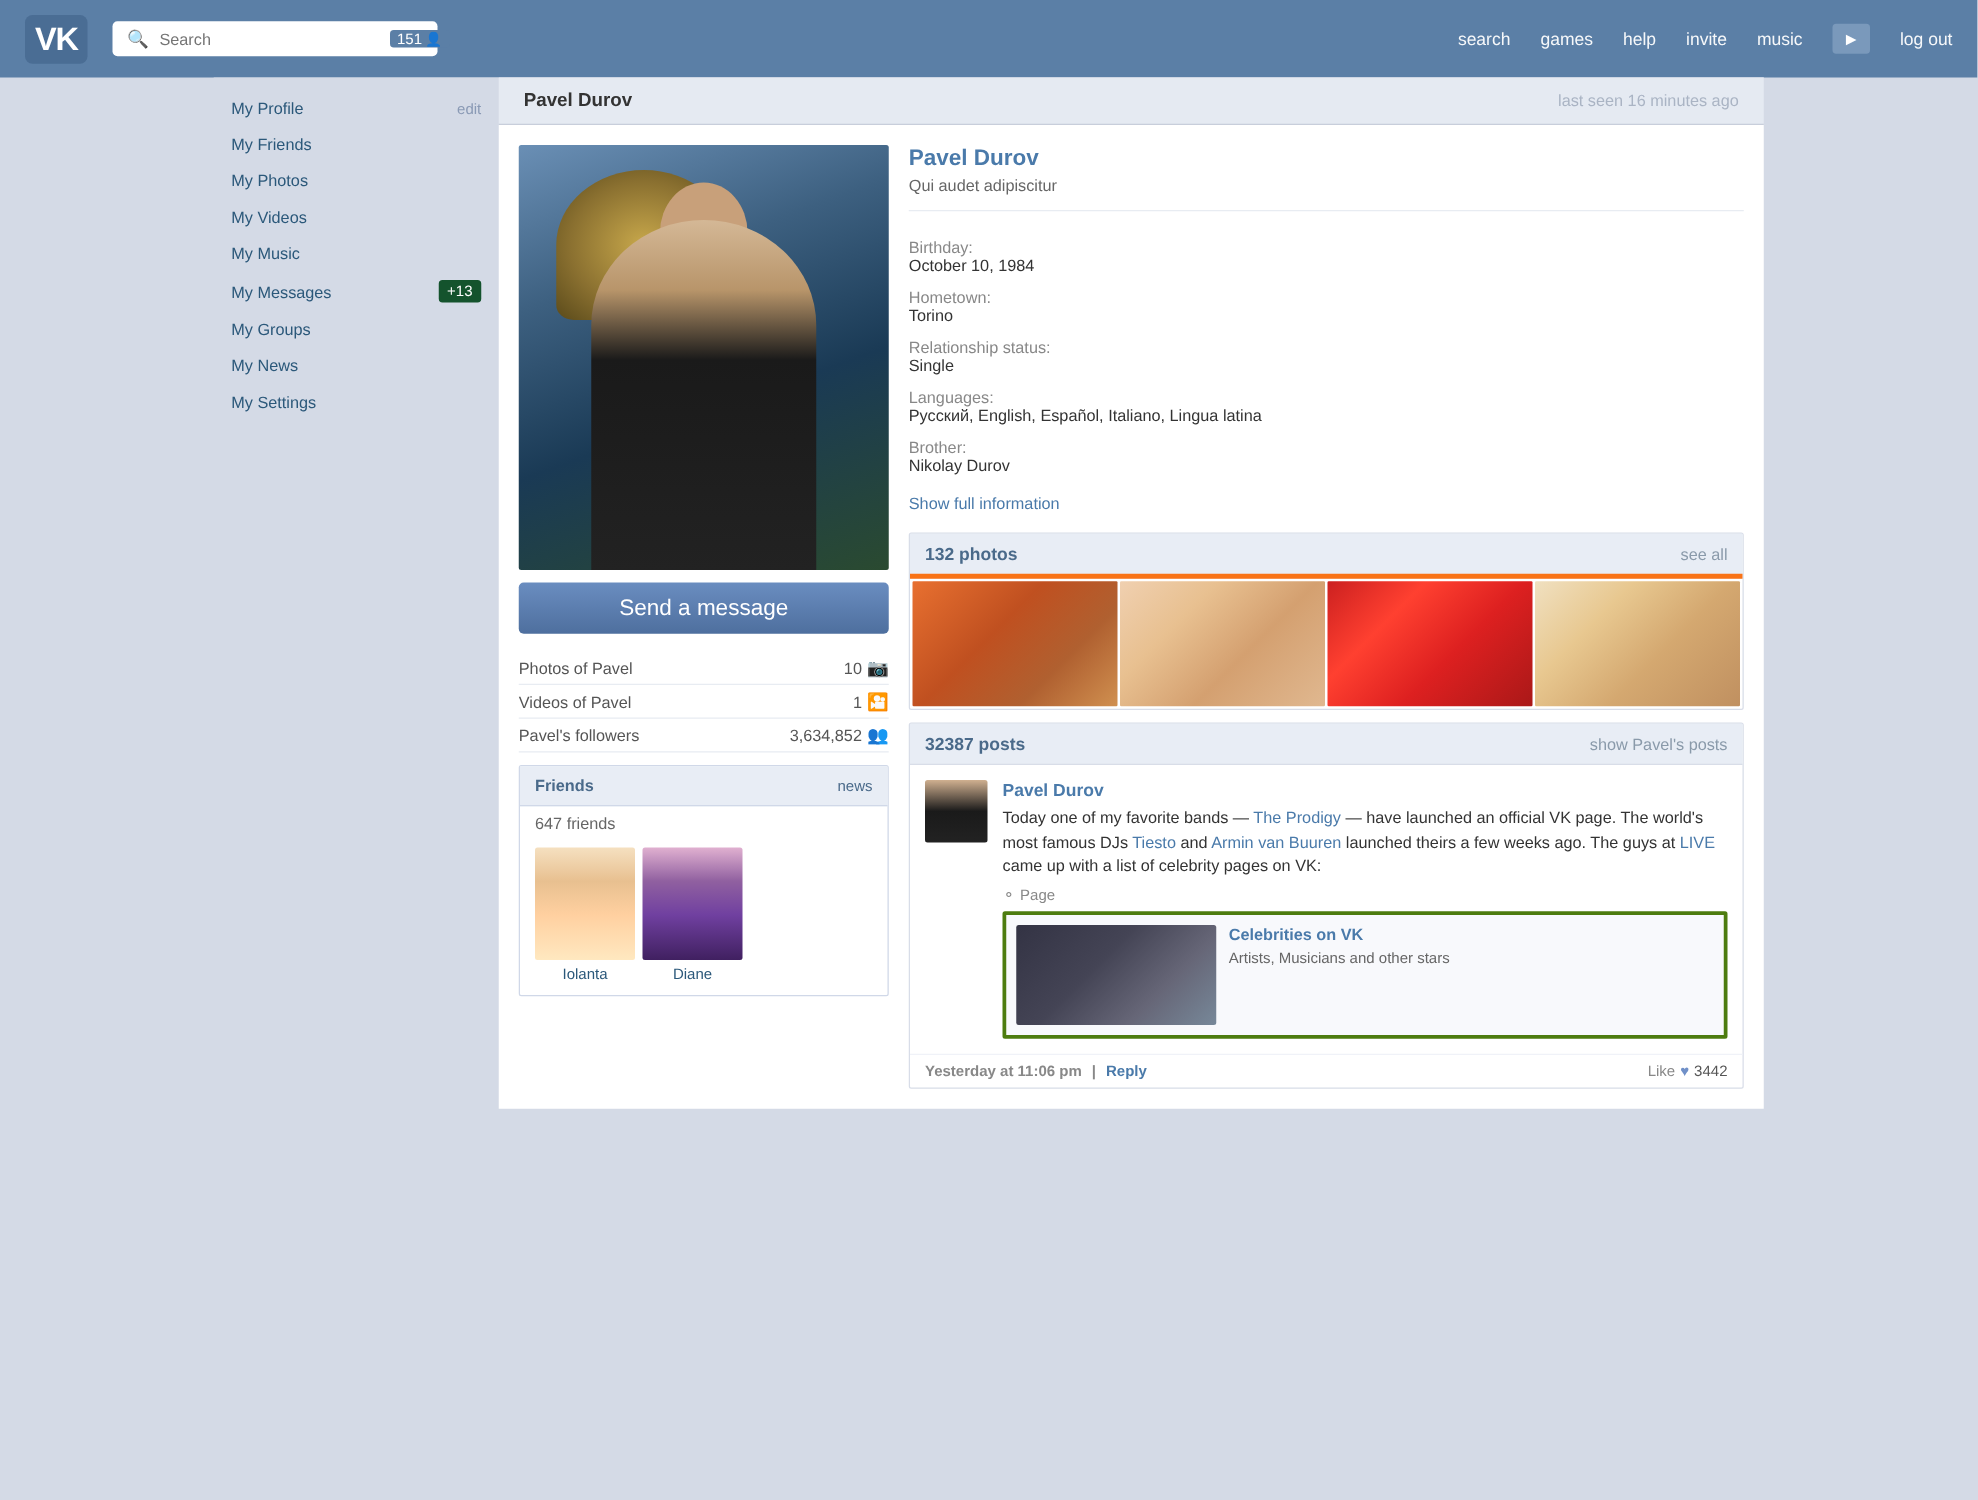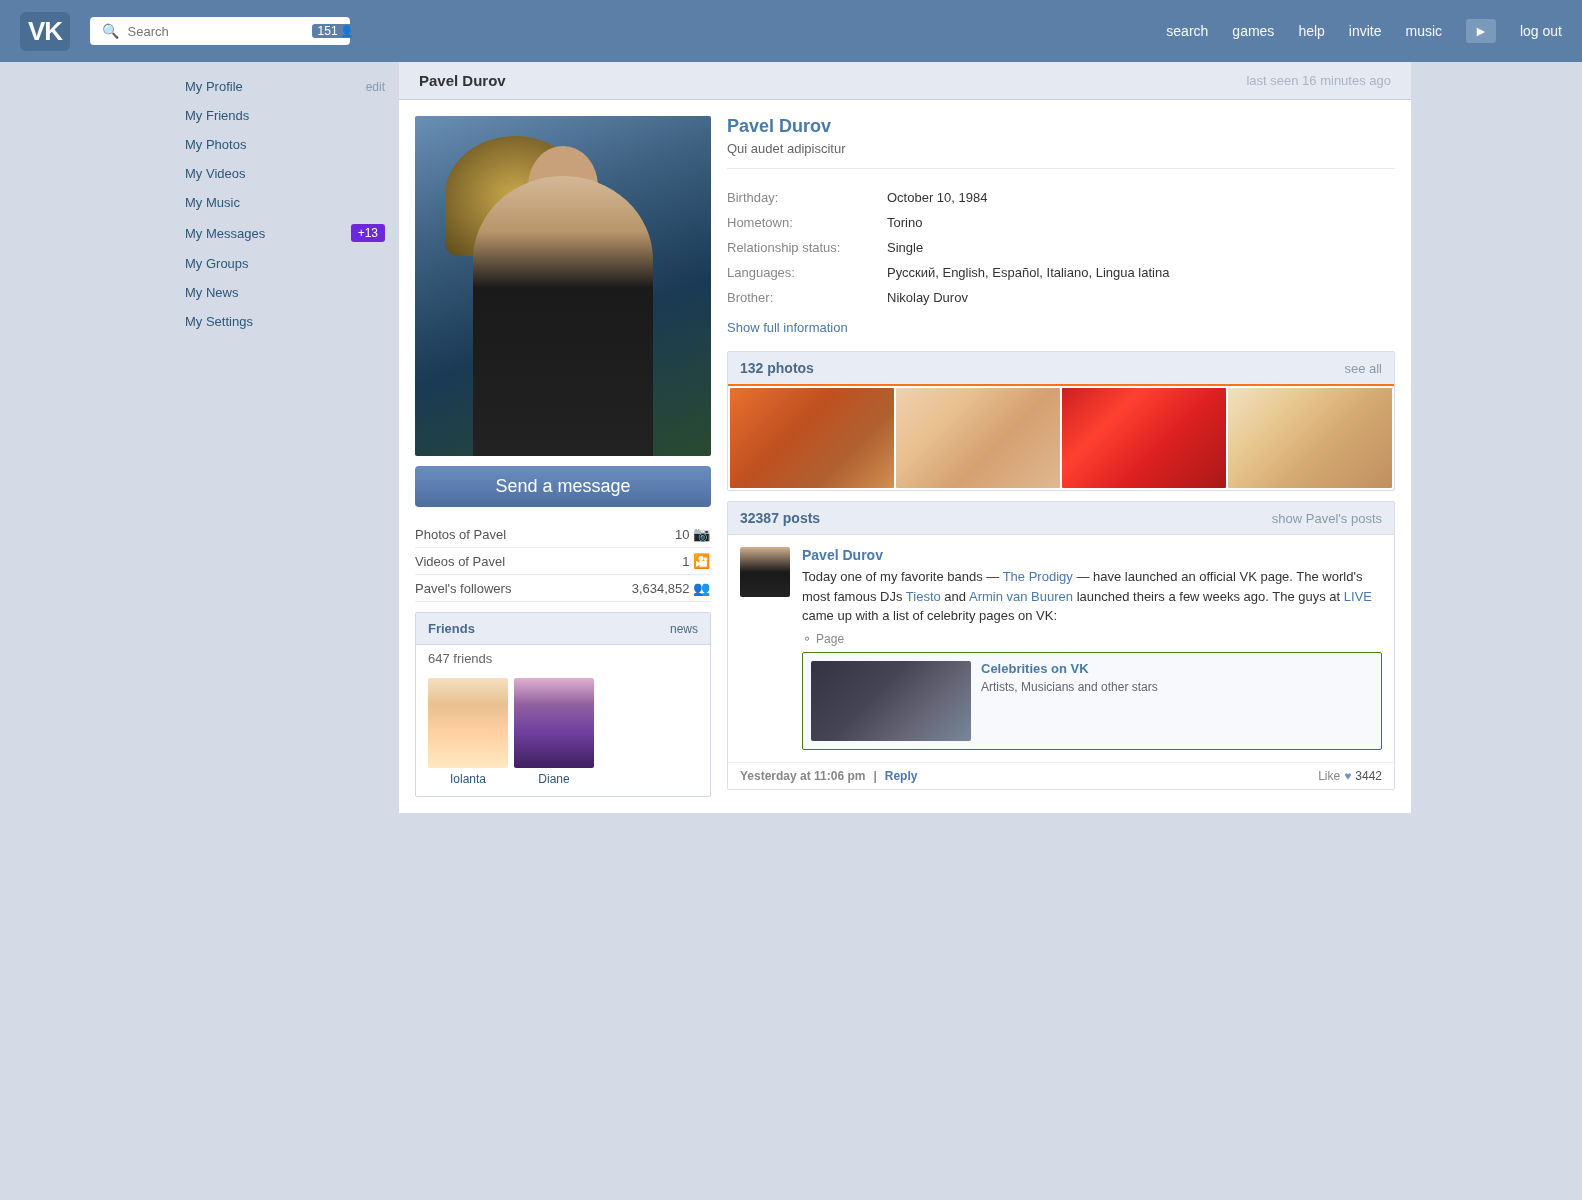--- a/index.html
+++ b/index.html
@@ -91,21 +91,21 @@
       justify-content: space-between;
       padding: 7px 14px;
       color: #2b587a;
       font-size: 13px;
       cursor: pointer;
       text-decoration: none;
     }
     .sidebar-item-label { color: #2b587a; }
     .sidebar-edit { color: #8a9ab5; font-size: 12px; }
     .sidebar-badge {
-      background: #6d28d9;
+      background: #14532d;
       color: white;
       border-radius: 3px;
       padding: 2px 7px;
       font-size: 12px;
     }
 
     
     #main {
       flex: 1;
       background: #d4dae6;
@@ -279,20 +279,21 @@
       margin-bottom: 16px;
       padding-bottom: 12px;
       border-bottom: 1px solid #e8ecf2;
     }
 
     
     .info-row {
       display: flex;
       padding: 5px 0;
       font-size: 13px;
+      flex-direction: column;
     }
     .info-key {
       color: #888;
       width: 160px;
       min-width: 160px;
     }
     .info-val { color: #333; }
 
     #show-full-info {
       color: #4a7aaa;
@@ -307,21 +308,21 @@
       margin-top: 16px;
       border: 1px solid #d8dde8;
       border-radius: 2px;
     }
     #photos-header {
       background: #e8edf5;
       padding: 8px 12px;
       display: flex;
       justify-content: space-between;
       align-items: center;
-      border-bottom: 2px solid #f97316;
+      border-bottom: 4px solid #f97316;
     }
     #photos-count { font-size: 14px; color: #4a6a8a; font-weight: bold; }
     #photos-see-all { color: #8a9aaa; font-size: 13px; cursor: pointer; }
     #photos-grid {
       display: flex;
       gap: 2px;
       padding: 2px;
     }
     .photo-thumb {
       flex: 1;
@@ -365,21 +366,21 @@
     }
     #post-content { flex: 1; }
     #post-author { font-weight: bold; color: #4a7aaa; font-size: 14px; margin-bottom: 4px; cursor: pointer; }
     #post-text { color: #333; font-size: 13px; line-height: 1.5; }
     .post-link { color: #4a7aaa; text-decoration: none; }
     #post-page-label { color: #888; font-size: 12px; margin: 6px 0 4px; display: flex; align-items: center; gap: 4px; }
 
     #post-embed {
       display: flex;
       gap: 10px;
-      border: 1px solid #4d7c0f;
+      border: 3px solid #4d7c0f;
       border-radius: 2px;
       padding: 8px;
       margin-top: 6px;
       background: #f8f9fc;
     }
     #embed-thumb {
       width: 160px;
       height: 80px;
       background: linear-gradient(135deg, #334 0%, #445 40%, #667 70%, #789 100%);
       border-radius: 2px;

